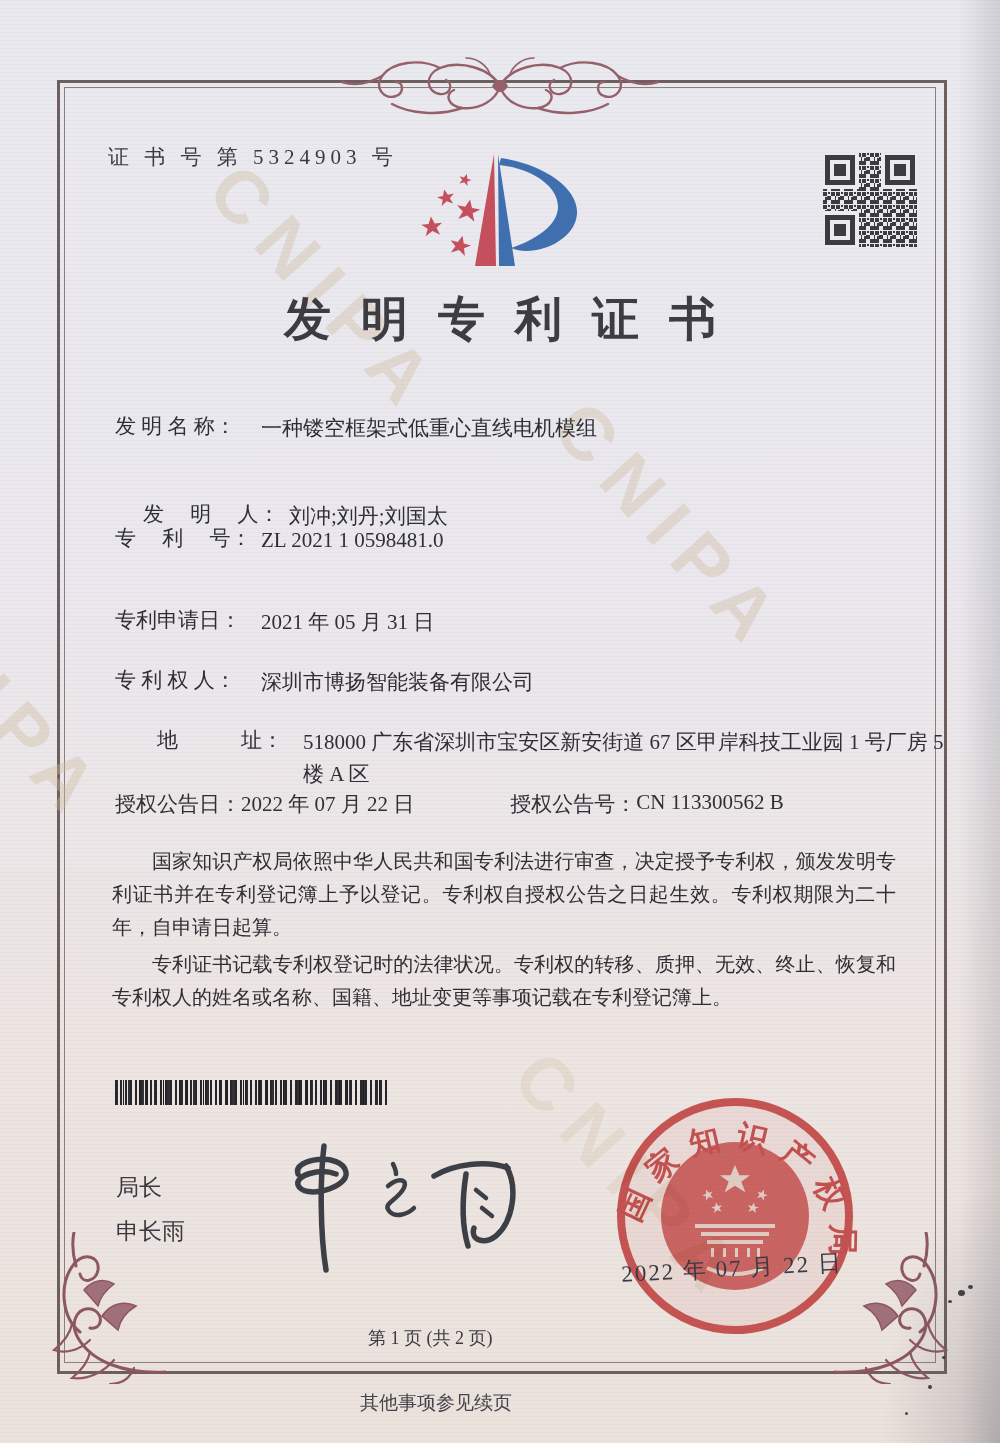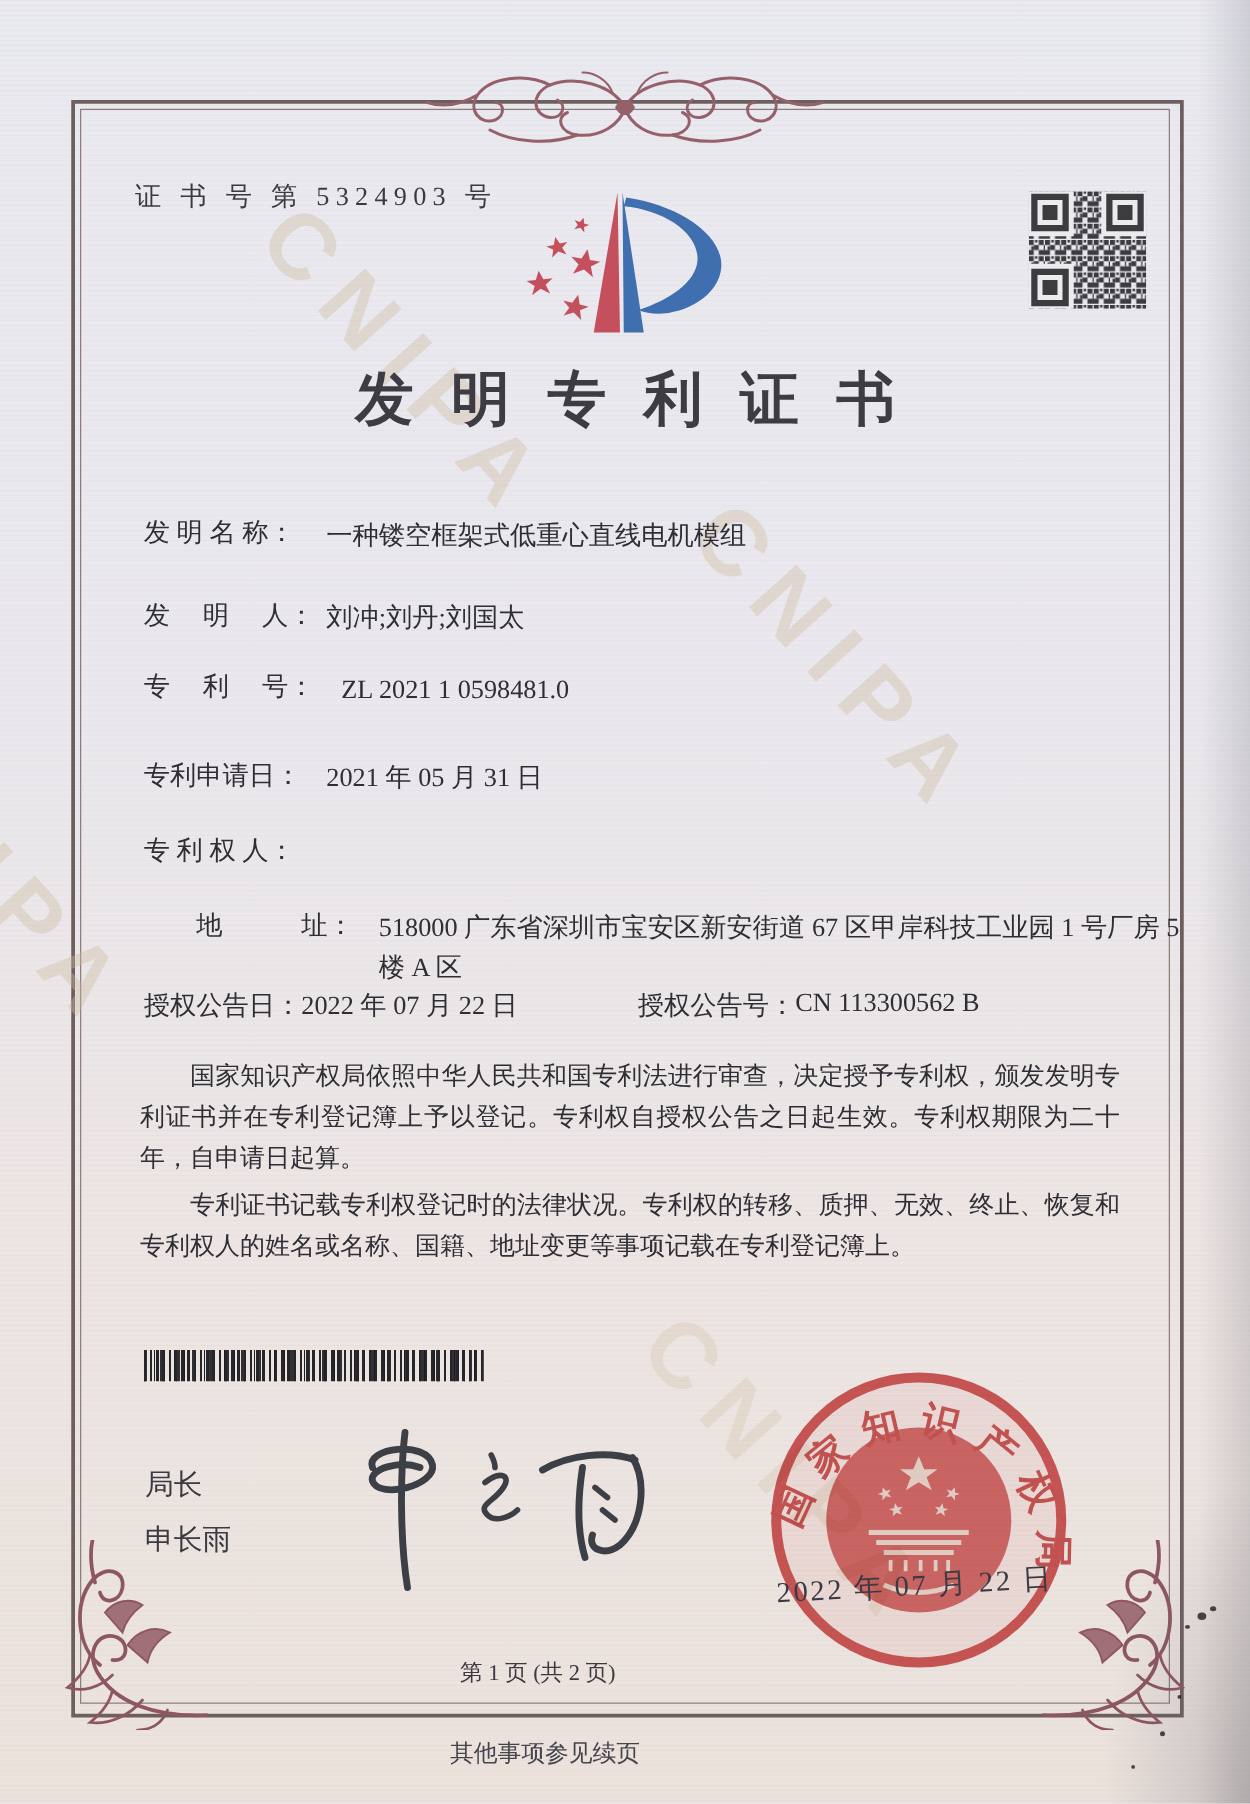--- a/index.html
+++ b/index.html
@@ -173,34 +173,35 @@
       <rect x="11" y="71" width="12" height="12"></rect>
     </g>
   </svg>
 
   <h1 class="title">发明专利证书</h1>
 
   <div class="field" style="top:412px;">
     <span class="lab">发 明 名 称：</span>
     <span class="val">一种镂空框架式低重心直线电机模组</span>
   </div>
-  <div class="field" style="top:478px;">
+  <div class="field" style="top:500px;margin-left:28px;">
     <span class="lab">发　 明 　人：</span>
     <span class="val">刘冲;刘丹;刘国太</span>
   </div>
-  <div class="field" style="top:535px;gap:12px;">
+  <div class="field" style="top:524px;">
     <span class="lab">专 　利　 号：</span>
     <span class="val">ZL 2021 1 0598481.0</span>
   </div>
   <div class="field" style="top:606px;">
     <span class="lab">专利申请日：</span>
     <span class="val">2021 年 05 月 31 日</span>
   </div>
   <div class="field" style="top:666px;">
     <span class="lab">专 利 权 人：</span>
+    <span class="val">深圳市博扬智能装备有限公司</span>
   </div>
   <div class="field" style="top:726px;margin-left:42px;">
     <span class="lab">地　　　址：</span>
     <span class="val" style="width:648px;">518000 广东省深圳市宝安区新安街道 67 区甲岸科技工业园 1 号厂房 5 楼 A 区</span>
   </div>
   <div class="grant-pair">
     <span>授权公告日：</span>
     <span>2022 年 07 月 22 日</span>
     <span class="p2">授权公告号：</span>
     <span>CN 113300562 B</span>

